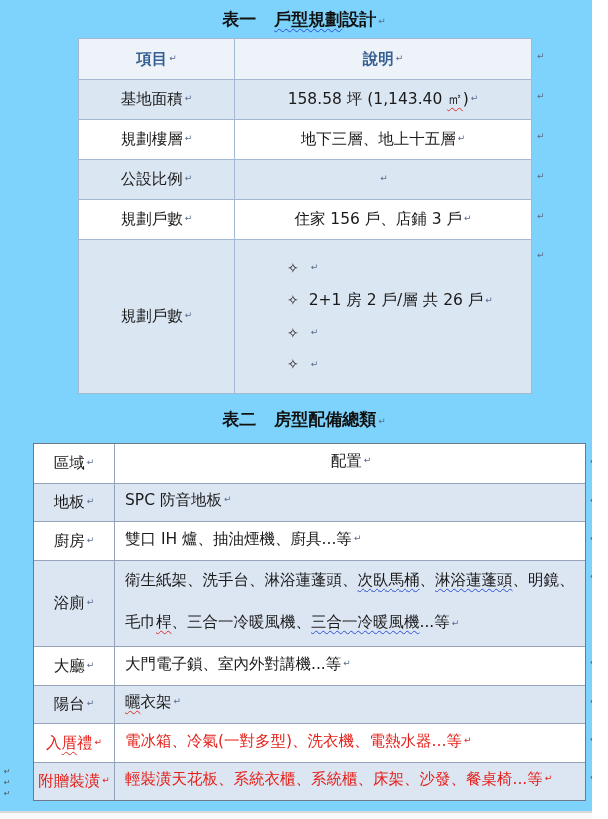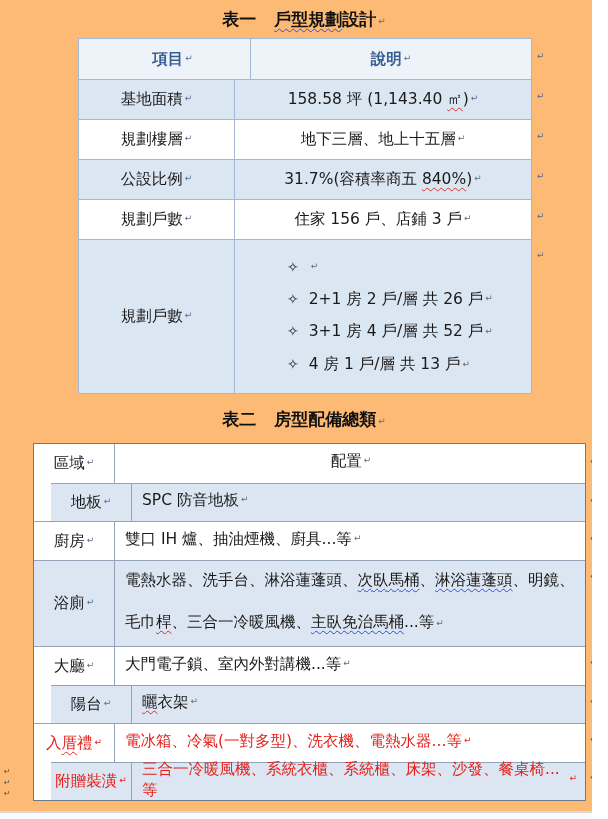--- a/index.html
+++ b/index.html
@@ -1,16 +1,16 @@
 <!DOCTYPE html>
 <html><head>
 <meta charset="utf-8">
 <style>
   html,body{margin:0;padding:0;background:#ffffff;}
-  .page{position:relative;width:592px;height:819px;background:#fdba74;overflow:hidden;
+  .page{position:relative;width:592px;height:819px;background:#7dd3fc;overflow:hidden;
         font-family:"DejaVu Sans","Liberation Sans",sans-serif;color:#1a1a1a;}
 
   
   .doc-title{position:absolute;left:0;width:608px;text-align:center;
              font-family:"DejaVu Serif","Liberation Serif",serif;
              font-weight:700;font-size:17px;color:#111;}
   .title-1{top:8px;}
   .title-2{top:408px;}
   .title-gap{display:inline-block;width:12px;}
 
@@ -29,40 +29,40 @@
   .tbl{position:absolute;box-sizing:border-box;}
   .row{display:flex;box-sizing:border-box;}
   .cell{box-sizing:border-box;display:flex;align-items:center;justify-content:center;
         font-size:15.5px;line-height:1.35;}
 
   
   .t1{left:78px;top:38px;width:454px;border:1px solid #a4b8d4;background:#fff;}
   .t1 .row + .row{border-top:1px solid #a4b8d4;}
   .t1 .c1{width:155px;}
   .t1 .c2{flex:1;border-left:1px solid #a4b8d4;text-align:center;}
-  .t1 .hdr{background:#eef3fa;height:40px;padding-left:16px;}
+  .t1 .hdr{background:#eef3fa;height:40px;}
   .t1 .hdr .cell{color:#365f91;font-weight:600;}
   .t1 .r-alt{background:#dbe6f3;}
   .h40{height:40px;}
   .h154{height:154px;}
   .products{flex-direction:column;align-items:stretch;justify-content:space-evenly;
             padding:6px 4px 6px 52px;}
   .prod-line{display:flex;align-items:center;text-align:left;}
   .bullet{margin-right:10px;font-size:14px;color:#222;}
 
   
   .t2{left:33px;top:443px;width:553px;border:1px solid #6d7888;background:#fff;}
   .t2 .row + .row{border-top:1px solid #94a3ba;}
   .t2 .c1{width:80px;}
   .t2 .c2{flex:1;border-left:1px solid #94a3ba;justify-content:flex-start;
           text-align:left;padding:0 8px 4px 10px;}
   .t2 .hdr{height:39px;background:#ffffff;}
   .t2 .r-alt{background:#dce6f3;}
   .h39{height:39px;}
-  .h38{height:38px;margin-left:17px;}
+  .h38{height:38px;}
   .h86{height:86px;}
   .wrap2{line-height:42px;}
   .red-row .cell, .red-row .cell span{color:#e5201a;}
   .red-row .sq-red{text-decoration-color:#d93025;}
 
   .page-edge{position:absolute;left:0;top:811px;width:608px;height:2px;background:#d9d9d9;}
   .page-below{position:absolute;left:0;top:813px;width:608px;height:6px;background:#fafafa;}
 </style>
 </head>
 <body>
@@ -106,21 +106,20 @@
           <span class="m">↵</span>
       </div>
     </div>
 
     <div class="row r-alt h40">
       <div class="cell c1">
         <span>公設比例</span>
           <span class="m">↵</span>
       </div>
       <div class="cell c2">
-        <span><span>31.7%(容積率商五 </span><span class="sq-red">840%</span><span>)</span></span>
           <span class="m">↵</span>
       </div>
     </div>
 
     <div class="row h40">
       <div class="cell c1">
         <span>規劃戶數</span>
           <span class="m">↵</span>
       </div>
       <div class="cell c2">
@@ -139,26 +138,24 @@
           <span class="bullet">✧</span>
             <span class="m">↵</span>
         </div>
         <div class="prod-line">
           <span class="bullet">✧</span>
             <span>2+1 房  2 戶/層  共 26 戶</span>
             <span class="m">↵</span>
         </div>
         <div class="prod-line">
           <span class="bullet">✧</span>
-            <span>3+1 房  4 戶/層  共 52 戶</span>
-            <span class="m">↵</span>
-        </div>
-        <div class="prod-line">
-          <span class="bullet">✧</span>
-            <span>4 房 1 戶/層  共 13 戶</span>
+            <span class="m">↵</span>
+        </div>
+        <div class="prod-line">
+          <span class="bullet">✧</span>
             <span class="m">↵</span>
         </div>
       </div>
     </div>
   </div>
 
   <div class="doc-title title-2">
     <span>表二 </span><span class="title-gap"></span><span>房型配備總類</span><span class="m">↵</span>
   </div>
 
@@ -195,21 +192,21 @@
           <span class="m">↵</span>
       </div>
     </div>
 
     <div class="row r-alt h86">
       <div class="cell c1">
         <span>浴廁</span>
           <span class="m">↵</span>
       </div>
       <div class="cell c2 wrap2">
-        <span><span>電熱水器、洗手台、淋浴蓮蓬頭、</span><span class="sq-blue">次臥馬桶</span><span>、</span><span class="sq-blue">淋浴蓮蓬頭</span><span>、明鏡、毛巾</span><span class="sq-red">桿</span><span>、三合一冷暖風機、</span><span class="sq-blue">主臥免治馬桶</span><span>...等</span><span class="m">↵</span></span>
+        <span><span>衛生紙架、洗手台、淋浴蓮蓬頭、</span><span class="sq-blue">次臥馬桶</span><span>、</span><span class="sq-blue">淋浴蓮蓬頭</span><span>、明鏡、毛巾</span><span class="sq-red">桿</span><span>、三合一冷暖風機、</span><span class="sq-blue">三合一冷暖風機</span><span>...等</span><span class="m">↵</span></span>
       </div>
     </div>
 
     <div class="row h39">
       <div class="cell c1">
         <span>大廳</span>
           <span class="m">↵</span>
       </div>
       <div class="cell c2">
         <span>大門電子鎖、室內外對講機...等</span>
@@ -238,21 +235,21 @@
           <span class="m">↵</span>
       </div>
     </div>
 
     <div class="row r-alt h38 red-row">
       <div class="cell c1" style="padding:0 2px;">
         <span>附贈裝潢</span>
           <span class="m">↵</span>
       </div>
       <div class="cell c2">
-        <span>三合一冷暖風機、系統衣櫃、系統櫃、床架、沙發、餐桌椅...等</span>
+        <span>輕裝潢天花板、系統衣櫃、系統櫃、床架、沙發、餐桌椅...等</span>
           <span class="m">↵</span>
       </div>
     </div>
   </div>
 
   <span class="rowmark" style="left:537px;top:51px;">↵</span>
   <span class="rowmark" style="left:537px;top:91px;">↵</span>
   <span class="rowmark" style="left:537px;top:131px;">↵</span>
   <span class="rowmark" style="left:537px;top:171px;">↵</span>
   <span class="rowmark" style="left:537px;top:211px;">↵</span>

